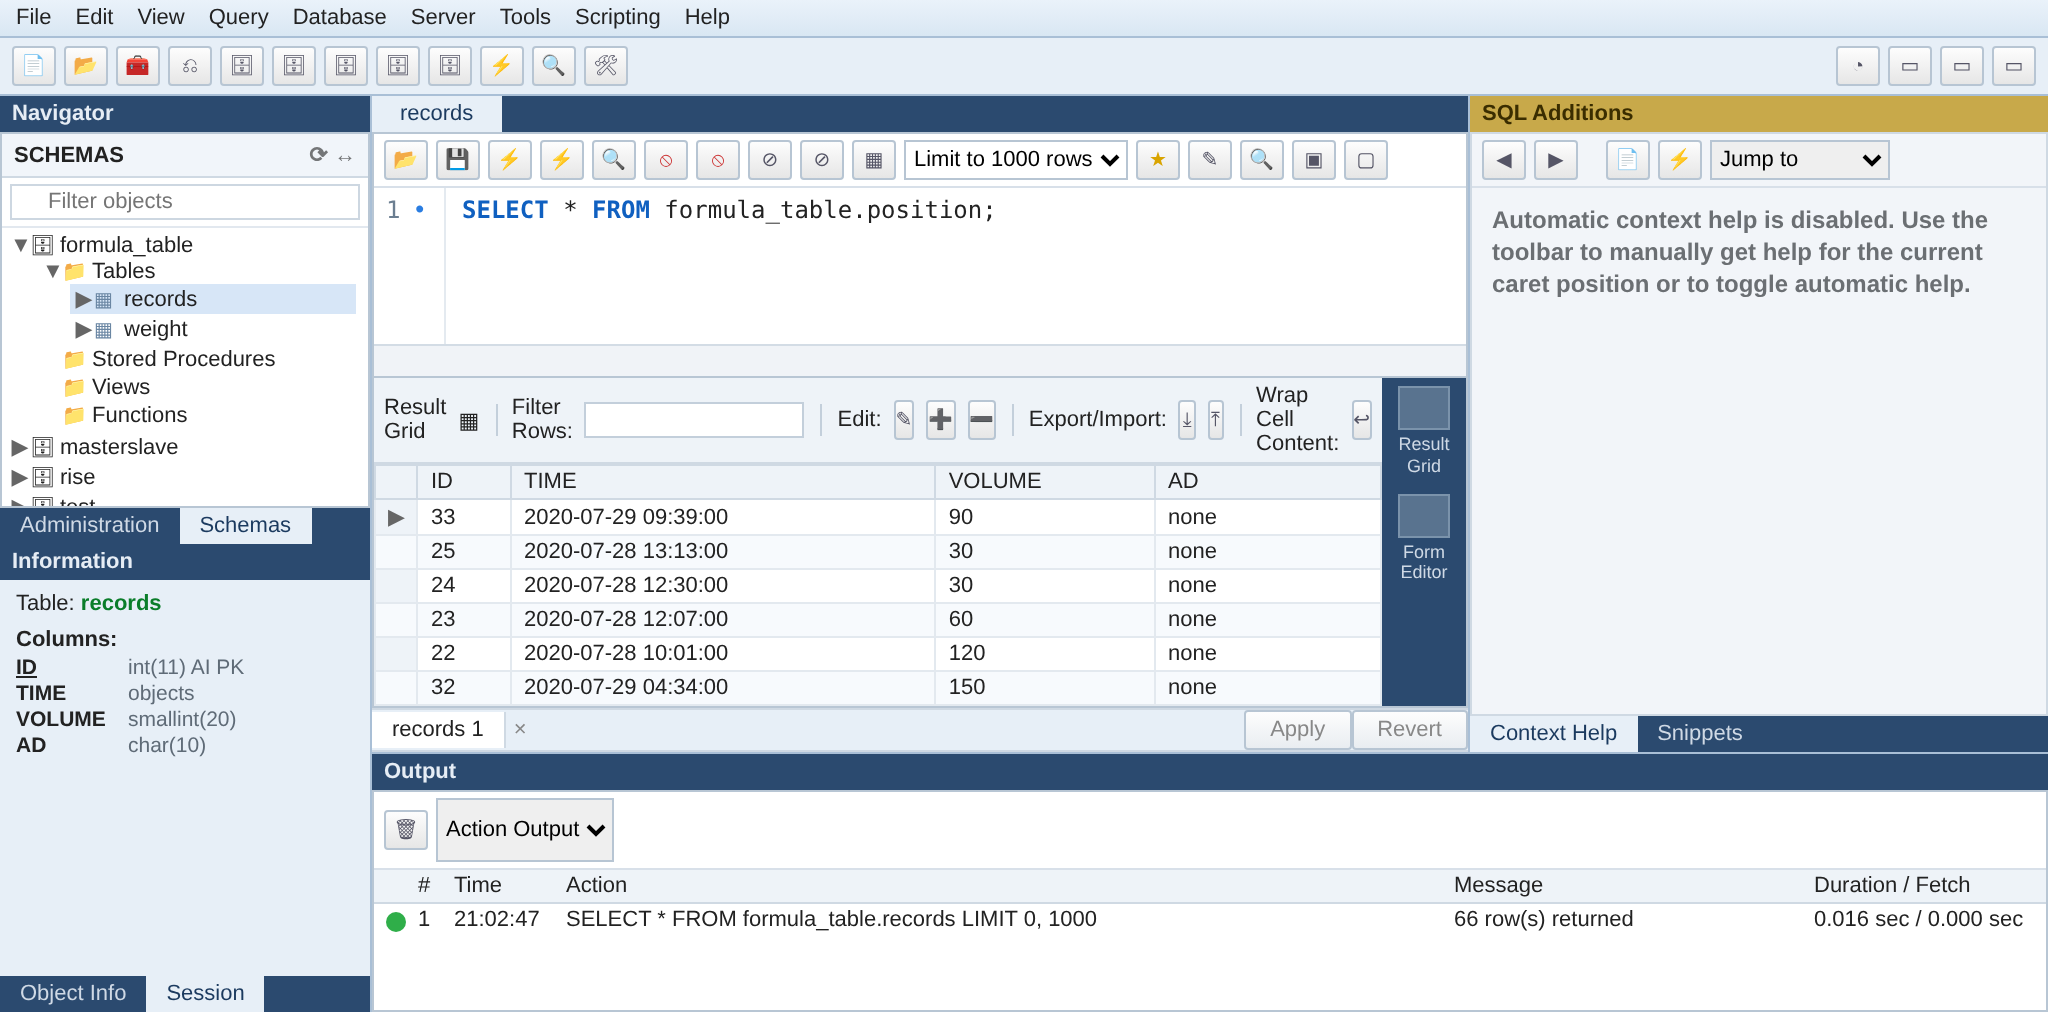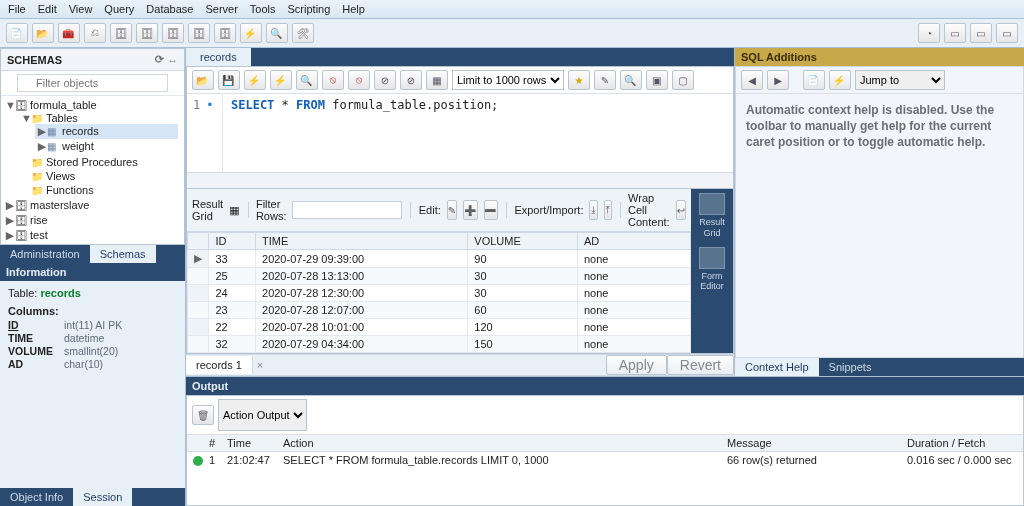--- a/index.html
+++ b/index.html
@@ -10,21 +10,21 @@
   .toolbar { display: flex; gap: 4px; padding: 4px 6px; background: #e7eff7; border-bottom: 1px solid #a9bfd6; align-items: center; }
   .toolbar .tbtn, .mini-btn { width: 22px; height: 20px; background: linear-gradient(#fdfdfd,#e6e6e6); border: 1px solid #b7c5d3; border-radius: 2px; display:flex; align-items:center; justify-content:center; font-size:10px; color:#556; cursor:pointer; }
   .toolbar .spacer { flex: 1; }
   .row-icons { display:flex; gap:4px; }
   .body { flex: 1; display: flex; min-height: 0; }
   .col-left { width: 186px; display:flex; flex-direction:column; min-height:0; background:#e7eff7; border-right:1px solid #a9bfd6; }
   .panel-title { background:#2b4a6f; color:#e6edf5; font-weight:bold; padding:3px 6px; display:flex; justify-content:space-between; align-items:center; font-size:11px; }
   .panel-body { background:#fff; border:1px solid #b8c6d4; margin:0; flex:1; overflow:auto; }
   .schemas-head { display:flex; justify-content:space-between; align-items:center; padding:4px 6px; font-weight:bold; background:#f1f5fa; border-bottom:1px solid #cfd9e3; }
   .schemas-head .icn { opacity:.6; }
-  .filter-row { padding:3px 16px; border-bottom:1px solid #e2e8ef; }
+  .filter-row { padding:3px 4px; border-bottom:1px solid #e2e8ef; }
   .filter-row input { width:100%; border:1px solid #cdd7e1; padding:2px 4px; font-size:11px; }
   .filter-row input { padding-left:18px; }
   ul.tree { list-style:none; padding:2px 2px; }
   ul.tree ul { list-style:none; padding-left:14px; }
   .tree li { padding:1px 2px; white-space:nowrap; cursor:default; }
   .tree li.sel { background:#d7e6f7; }
   .tw { display:inline-block; width:10px; text-align:center; color:#666; }
   .nicon { display:inline-block; width:12px; height:10px; margin:0 3px 0 0; }
   .nicon.db::before { content:"🗄"; font-size:10px; }
   .nicon.folder::before { content:"📁"; font-size:10px; }
@@ -61,21 +61,21 @@
   .sep { width:1px; height:16px; background:#c3cfdb; margin:0 2px; }
   .grid-scroll { flex:1; overflow:auto; }
   table.grid { border-collapse:collapse; width:100%; font-size:11px; }
   .grid th { background:#eef3f8; border:1px solid #cfd9e3; padding:2px 6px; text-align:left; font-weight:normal; }
   .grid td { border:1px solid #e3e9ef; padding:2px 6px; }
   .grid td.rowhdr { background:#eef3f8; width:14px; text-align:center; color:#666; }
   .grid tr.alt td { background:#f7fafd; }
   .result-side { width:42px; background:#2b4a6f; display:flex; flex-direction:column; align-items:center; padding-top:4px; color:#cfd9e5; gap:8px; }
   .result-side .sbtn { width:34px; text-align:center; font-size:9px; line-height:1.2; cursor:pointer; }
   .result-side .sicon { width:26px; height:22px; background:#59738f; border:1px solid #7b93ab; margin:0 auto 2px; }
-  .result-footer .btn, .gbtn { height:20px; padding:0 12px; background:linear-gradient(#fdfdfd,#e9edf1); border:1px solid #b7c5d3; border-radius:2px; color:#888; font-size:14px; cursor:pointer; }
+  .result-footer .btn, .gbtn { height:20px; padding:0 12px; background:linear-gradient(#fdfdfd,#e9edf1); border:1px solid #b7c5d3; border-radius:2px; color:#888; font-size:11px; cursor:pointer; }
   .sub-tabs { display:flex; background:#e7eff7; border-top:1px solid #cfd9e3; border-bottom:1px solid #cfd9e3; font-size:11px; align-items:center;}
   .sub-tabs .stab { padding:3px 10px; background:#fff; border-right:1px solid #cfd9e3; }
   .sub-tabs .x { padding:0 4px; color:#888; cursor:pointer; }
   .sub-tabs .grow { flex:1; }
 
   .col-right { width:290px; display:flex; flex-direction:column; background:#e7eff7; border-left:1px solid #a9bfd6; min-height:0;}
   .sqladd-body { flex:1; background:#f2f5f9; border:1px solid #cfd9e3; display:flex; flex-direction:column; }
   .sqladd-tb { display:flex; gap:4px; align-items:center; padding:3px 5px; border-bottom:1px solid #d8e0e9; }
   .sqladd-tb select { font-size:11px; border:1px solid #b7c5d3; height:20px; flex:0 0 90px; }
   .sqladd-text { padding:8px 10px; color:#6b6f73; font-weight:bold; font-size:12px; line-height:1.35; }
@@ -124,20 +124,23 @@
       <div class="tbtn">◔</div>
       <div class="tbtn">▭</div>
       <div class="tbtn">▭</div>
       <div class="tbtn">▭</div>
     </div>
   </div>
 
   <div class="body">
 
     <div class="col-left">
+      <div class="panel-title">
+        <span>Navigator</span>
+      </div>
       <div class="panel-body" style="flex:1;">
         <div class="schemas-head">
           <span>SCHEMAS</span>
           <span class="icn">⟳ ↔</span>
         </div>
         <div class="filter-row mag">
           <input placeholder="Filter objects" style="">
         </div>
         <ul class="tree">
           <li><span class="tw">▼</span><span class="nicon db"></span><span>formula_table</span>
@@ -165,21 +168,21 @@
       <div class="panel-title">
         <span>Information</span>
       </div>
       <div class="info-body">
         <div class="ttl"><span>Table:</span> <b>records</b></div>
         <div style="font-weight:bold;margin:4px 0 2px;">Columns:</div>
         <div class="cols-grid">
           <div class="c1 u">ID</div>
             <div class="c2">int(11) AI PK</div>
           <div class="c1">TIME</div>
-            <div class="c2">datetime</div>
+            <div class="c2">objects</div>
           <div class="c1">VOLUME</div>
             <div class="c2">smallint(20)</div>
           <div class="c1">AD</div>
             <div class="c2">char(10)</div>
         </div>
       </div>
       <div class="info-tabs">
         <div class="tab">Object Info</div>
         <div class="tab active">Session</div>
       </div>

